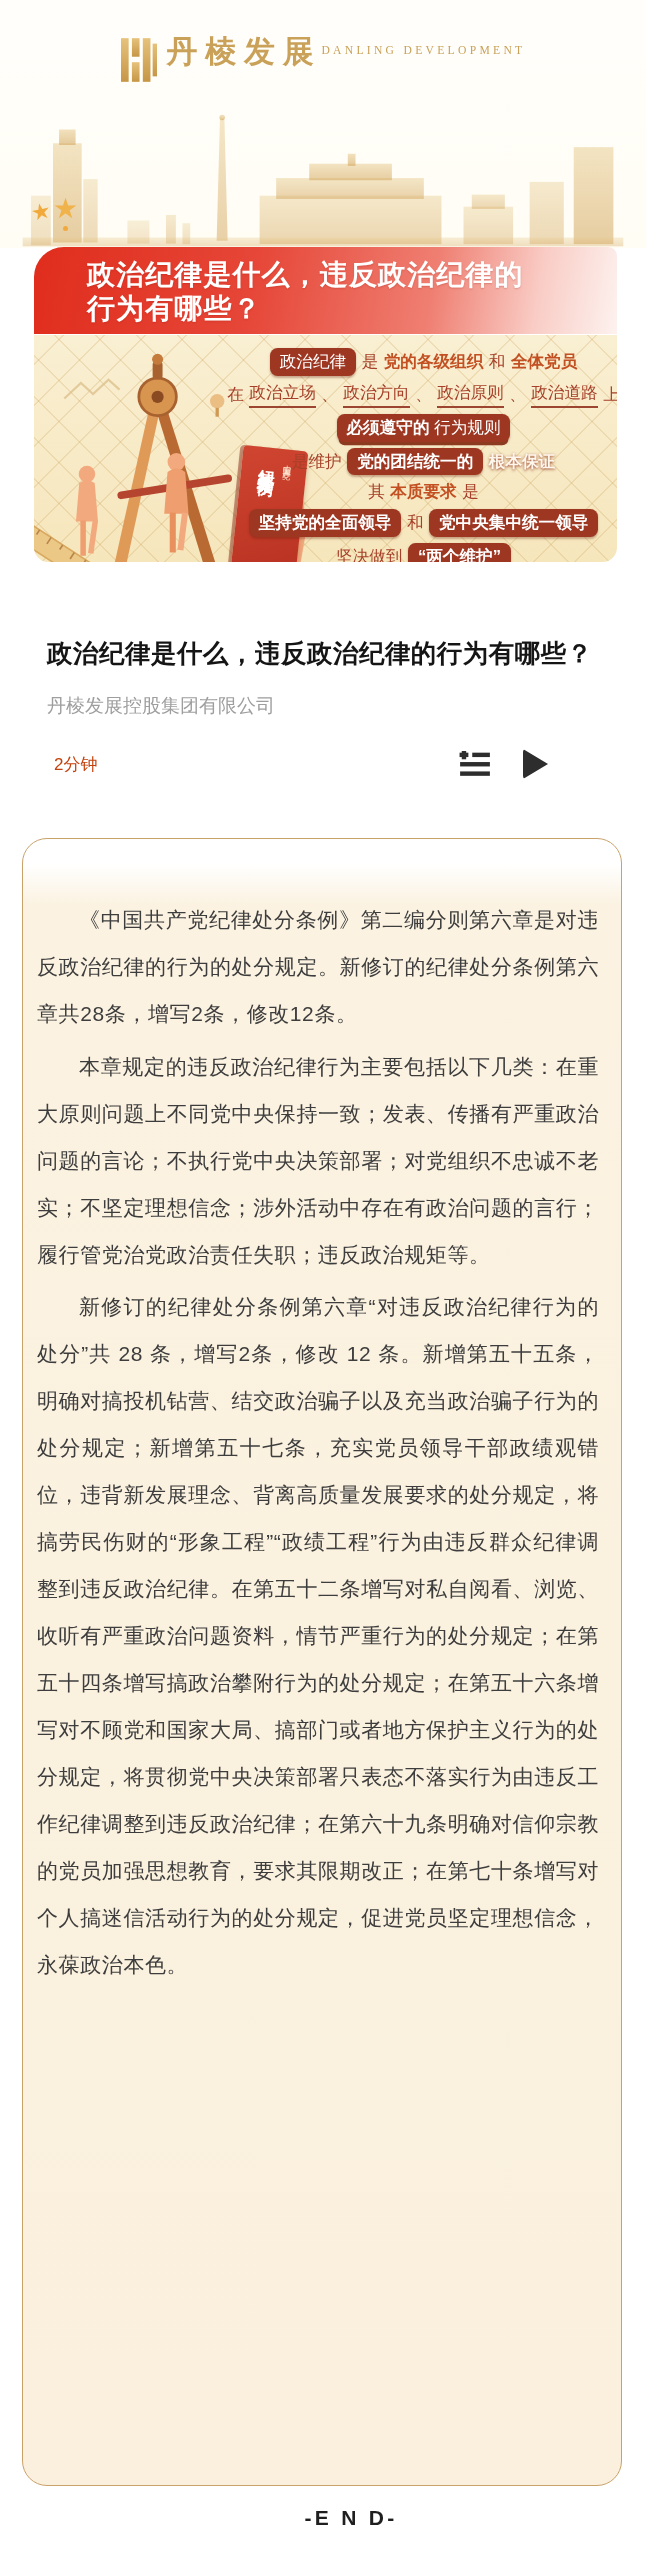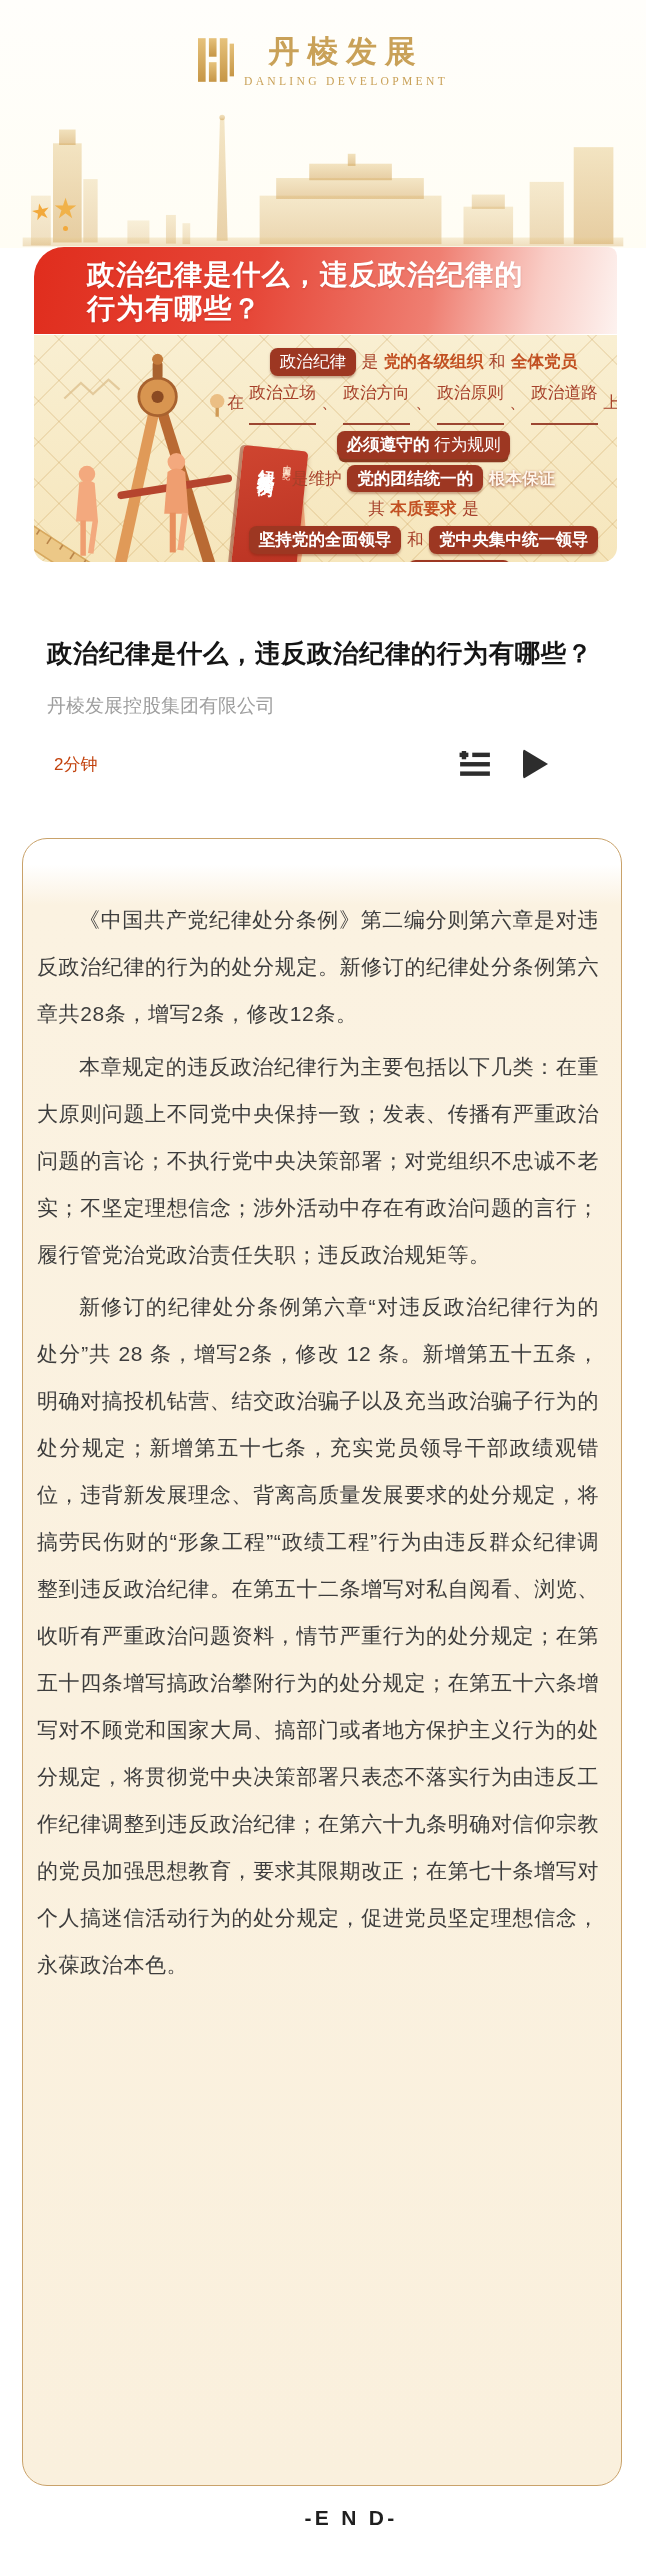--- a/index.html
+++ b/index.html
@@ -5,21 +5,21 @@
   html,body{margin:0;padding:0;background:#ffffff;}
   .page{position:relative;width:646px;height:2576px;overflow:hidden;
         font-family:"Liberation Sans","DejaVu Sans",sans-serif;background:#ffffff;}
 
   
   .header{position:absolute;top:0;left:0;width:646px;height:248px;
           background:linear-gradient(180deg,#fffefb 0%,#fffdf4 100%);}
   .logo-row{position:absolute;top:36px;left:0;width:646px;display:flex;
             justify-content:center;align-items:flex-start;gap:10px;}
   .logo-mark{width:36px;height:44px;margin-top:2.2px;}
-  .logo-texts{display:flex;flex-direction:column;align-items:center;}
+  .logo-texts{display:flex;align-items:flex-start;}
   .logo-cn{font-family:"Liberation Serif","DejaVu Serif",serif;font-weight:bold;
            font-size:31px;letter-spacing:7.7px;color:#c9a158;line-height:1;}
   .logo-en{margin-top:7.7px;font-size:11.6px;letter-spacing:3.3px;color:#c9a158;
            font-family:"Liberation Serif","DejaVu Serif",serif;}
   .skyline{position:absolute;left:0;bottom:0;width:646px;height:135px;}
 
   
   .stars{position:absolute;top:192px;left:31px;width:66px;height:44px;}
   .star1{position:absolute;left:0;top:6.6px;font-size:22px;color:#f2a93c;transform:rotate(-12deg);}
   .star2{position:absolute;left:22px;top:0;font-size:28px;color:#f0b24a;}
@@ -54,21 +54,21 @@
              flex-direction:column;align-items:center;gap:6px;}
   .irow{display:flex;align-items:center;justify-content:center;gap:5.5px;
         font-size:16.6px;color:#a6402a;white-space:nowrap;}
   .iem{font-weight:bold;color:#c25022;}
   .iem-white{font-weight:bold;color:#fff6ec;text-shadow:0 1.1px 2.8px rgba(140,45,20,.9);}
   .chip{background:#9d3722;color:#ffffff;border-radius:7.7px;padding:3.9px 10px;
         font-size:16.6px;line-height:1.2;white-space:nowrap;
         box-shadow:0 1.7px 2.2px rgba(110,35,15,.35);}
   .chip b{font-weight:bold;}
   .chip-underline{box-shadow:0 5px 0 -1.7px #8c3a20,0 1.7px 2.2px rgba(110,35,15,.35);}
-  .iu{border-bottom:2.2px solid #9c4631;padding-bottom:19px;}
+  .iu{border-bottom:2.2px solid #9c4631;padding-bottom:2px;}
   .icap{font-size:14.4px;font-weight:bold;color:#a6492b;white-space:nowrap;line-height:1.25;}
 
   
   .title-sec{position:absolute;top:590px;left:0;width:646px;height:248px;
              background:#ffffff;box-sizing:border-box;padding:46px 34px 0 47px;}
   .art-title{font-size:25.4px;line-height:35px;font-weight:bold;color:#151515;letter-spacing:0.6px;}
   .art-source{margin-top:22px;font-size:19px;color:#9e9e9e;}
   .meta-row{margin-top:30px;display:flex;align-items:center;}
   .read-time{font-size:17px;color:#c2410c;margin-left:7px;}
   .meta-icons{margin-left:auto;display:flex;align-items:center;gap:32px;padding-right:64px;}

